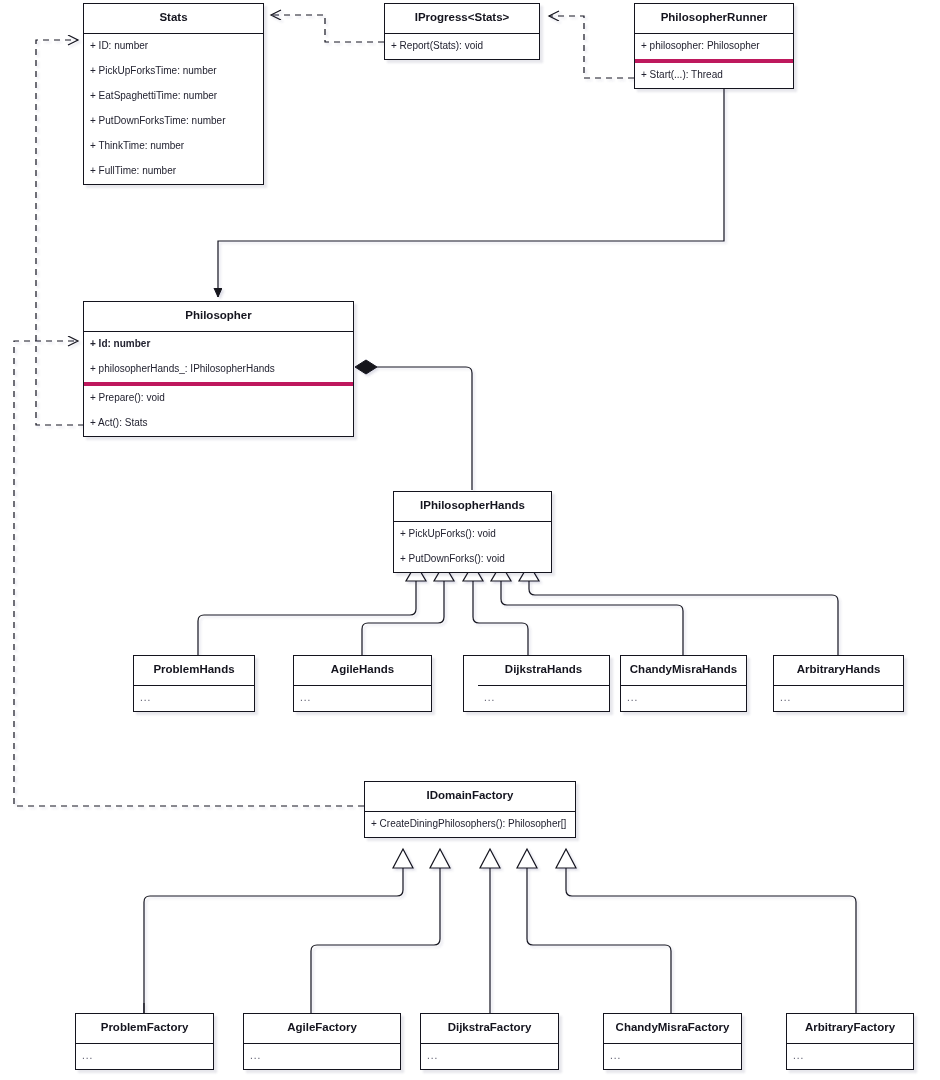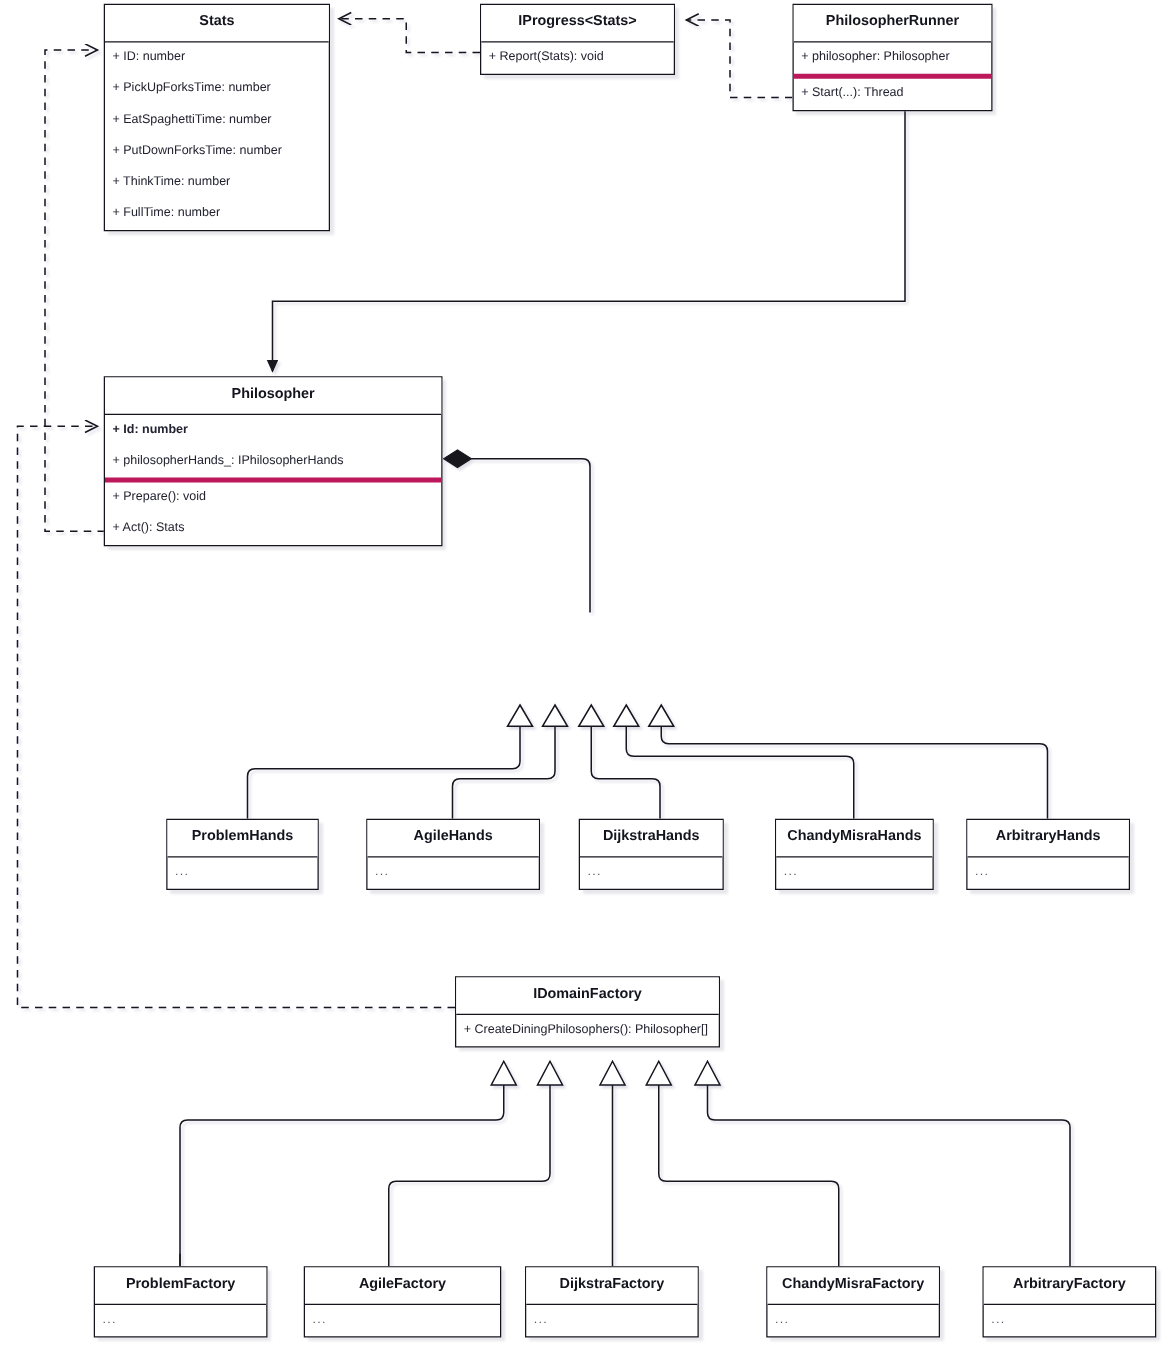--- a/index.html
+++ b/index.html
@@ -175,20 +175,27 @@
     <div class="uml-compartment">
       <div class="uml-row bold">+ Id: number</div>
       <div class="uml-row">+ philosopherHands_: IPhilosopherHands</div>
     </div>
     <div class="uml-compartment last">
       <div class="uml-row">+ Prepare(): void</div>
       <div class="uml-row">+ Act(): Stats</div>
     </div>
   </div>
 
+  <div class="uml-class" style="left:393px; top:491px; width:159px;">
+    <div class="uml-title">IPhilosopherHands</div>
+    <div class="uml-compartment last">
+      <div class="uml-row">+ PickUpForks(): void</div>
+      <div class="uml-row">+ PutDownForks(): void</div>
+    </div>
+  </div>
 
   <div class="uml-class" style="left:364px; top:781px; width:212px;">
     <div class="uml-title">IDomainFactory</div>
     <div class="uml-compartment last">
       <div class="uml-row">+ CreateDiningPhilosophers(): Philosopher[]</div>
     </div>
   </div>
 
   <div class="uml-class" style="left:133px; top:655px; width:122px;">
     <div class="uml-title">ProblemHands</div>
@@ -197,21 +204,21 @@
     </div>
   </div>
 
   <div class="uml-class" style="left:293px; top:655px; width:139px;">
     <div class="uml-title">AgileHands</div>
     <div class="uml-compartment last">
       <div class="uml-row ellipsis">...</div>
     </div>
   </div>
 
-  <div class="uml-class" style="left:463px; top:655px; width:116px;">
+  <div class="uml-class" style="left:463px; top:655px; width:147px;padding-left:14px;">
     <div class="uml-title">DijkstraHands</div>
     <div class="uml-compartment last">
       <div class="uml-row ellipsis">...</div>
     </div>
   </div>
 
   <div class="uml-class" style="left:620px; top:655px; width:127px;">
     <div class="uml-title">ChandyMisraHands</div>
     <div class="uml-compartment last">
       <div class="uml-row ellipsis">...</div>
@@ -239,27 +246,27 @@
     </div>
   </div>
 
   <div class="uml-class" style="left:420px; top:1013px; width:139px;">
     <div class="uml-title">DijkstraFactory</div>
     <div class="uml-compartment last">
       <div class="uml-row ellipsis">...</div>
     </div>
   </div>
 
-  <div class="uml-class" style="left:603px; top:1013px; width:139px;margin-left:10px;">
+  <div class="uml-class" style="left:603px; top:1013px; width:139px;">
     <div class="uml-title">ChandyMisraFactory</div>
     <div class="uml-compartment last">
       <div class="uml-row ellipsis">...</div>
     </div>
   </div>
 
-  <div class="uml-class" style="left:786px; top:1013px; width:139px;">
+  <div class="uml-class" style="left:786px; top:1013px; width:128px;">
     <div class="uml-title">ArbitraryFactory</div>
     <div class="uml-compartment last">
       <div class="uml-row ellipsis">...</div>
     </div>
   </div>
 
 </div>
 
 </body></html>

